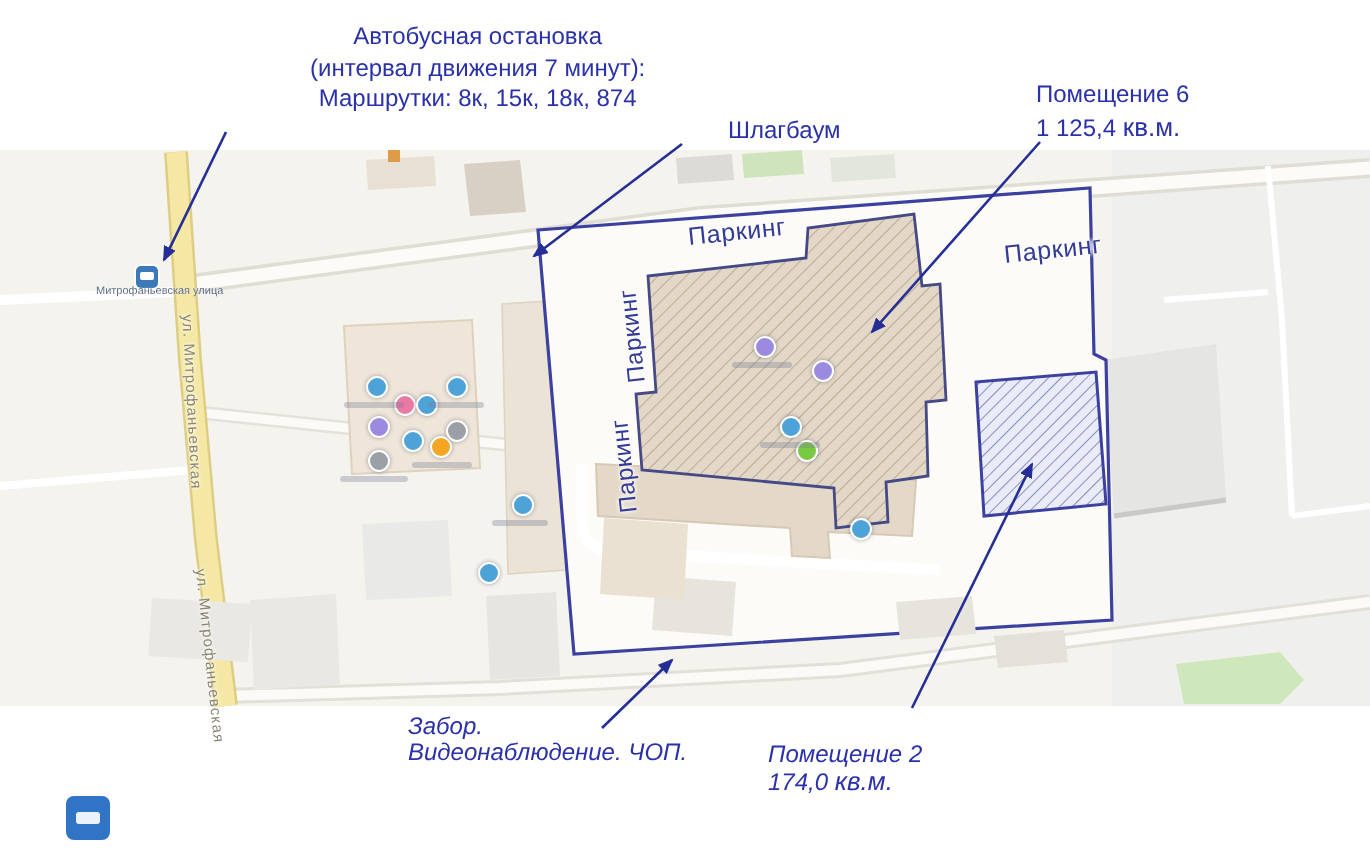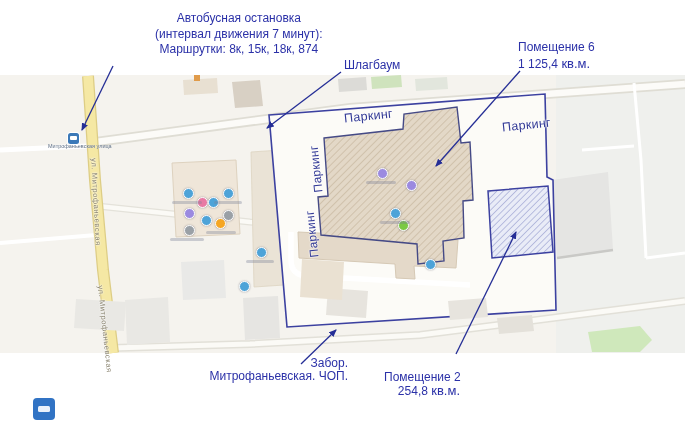--- a/index.html
+++ b/index.html
@@ -1,21 +1,21 @@
 <!DOCTYPE html>
 <html><head>
 <meta charset="utf-8">
 <style>
   html,body{margin:0;padding:0;background:#fff;}
   .stage{position:relative;width:685px;height:425px;background:#ffffff;overflow:hidden;
          font-family:"Liberation Sans",sans-serif;}
   svg{position:absolute;left:0;top:0;}
   
   .ann{position:absolute;color:#2b31a8;font-size:12px;line-height:15.5px;white-space:nowrap;}
-  .ann.center{text-align:right;}
+  .ann.center{text-align:left;font-style:italic;}
   .unit{font-size:13px;}
   .fence{line-height:13px;}
   
   .mlabel{position:absolute;color:#343b96;font-size:12.5px;white-space:nowrap;letter-spacing:.3px;
           text-shadow:0 0 2px #fff,0 0 2px #fff,0 0 3px #fff;}
   .vwrap{position:absolute;width:0;height:0;}
   .vwrap>span{display:inline-block;white-space:nowrap;transform:translate(-50%,-50%) rotate(-96deg);
           color:#343b96;font-size:12px;letter-spacing:.3px;text-shadow:0 0 2px #fff,0 0 2px #fff;}
   .street{position:absolute;width:0;height:0;}
   .street>span{display:inline-block;white-space:nowrap;color:#8a8470;font-size:7.5px;letter-spacing:.6px;
@@ -162,39 +162,39 @@
   <div class="vwrap" style="left:312px;top:231px;">
     <span>Паркинг</span>
   </div>
 
   <div class="ann" style="left:155px;top:11px;text-align:center;">
     <div>Автобусная остановка</div>
     <div>(интервал движения 7 минут):</div>
     <div>Маршрутки: 8к, 15к, 18к, 874</div>
   </div>
 
-  <div class="ann" style="left:344px;top:58px;">Шлагбаум</div>
+  <div class="ann" style="left:364px;top:58px;">Шлагбаум</div>
 
   <div class="ann" style="left:518px;top:40px;">
     <div>Помещение 6</div>
     <div>
       <span>1 125,4</span>
       <span class="unit">кв.м.</span>
     </div>
   </div>
 
   <div class="ann center fence" style="left:204px;top:357px;width:144px;">
     <div>Забор.</div>
-    <div>Митрофаньевская. ЧОП.</div>
+    <div>Видеонаблюдение. ЧОП.</div>
   </div>
 
   <div class="ann center" style="left:384px;top:370px;width:76px;line-height:14px;">
     <div>Помещение 2</div>
     <div>
-      <span>254,8</span>
+      <span>174,0</span>
       <span class="unit">кв.м.</span>
     </div>
   </div>
 
   <div class="maplogo">
       <i></i>
     </div>
 
 </div>
 

